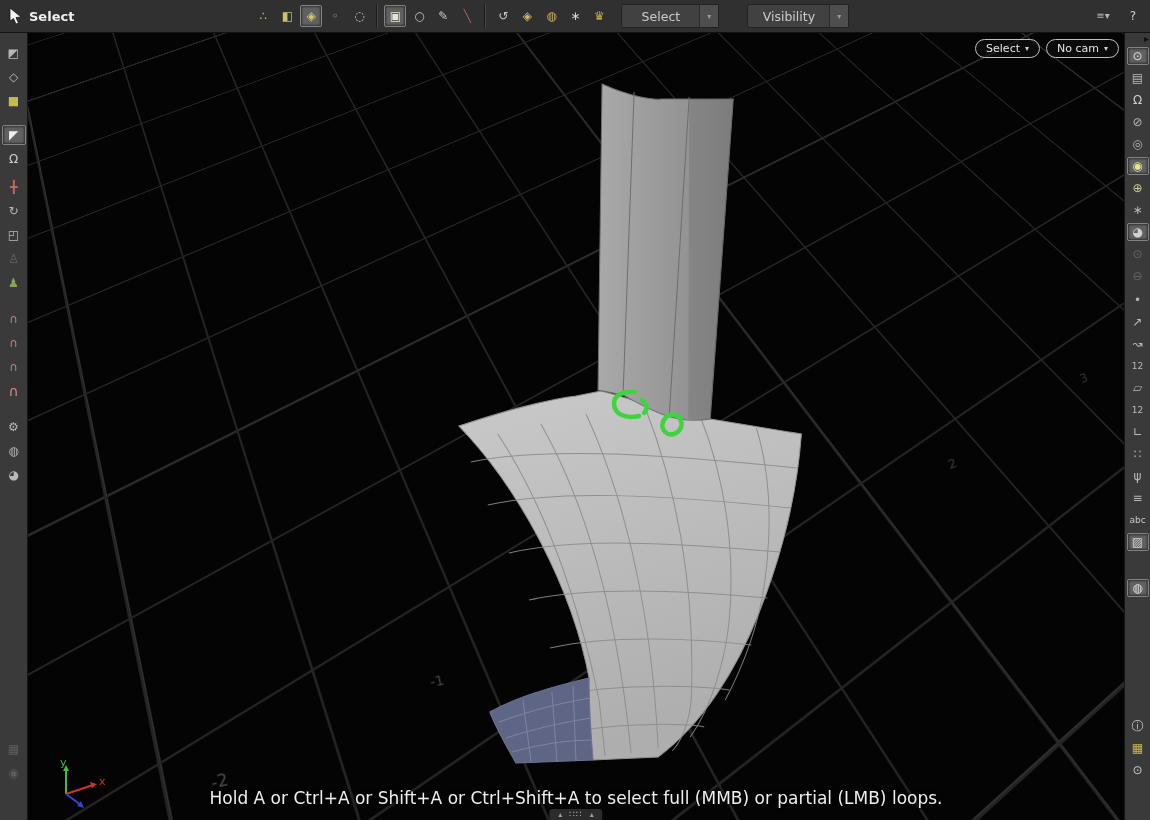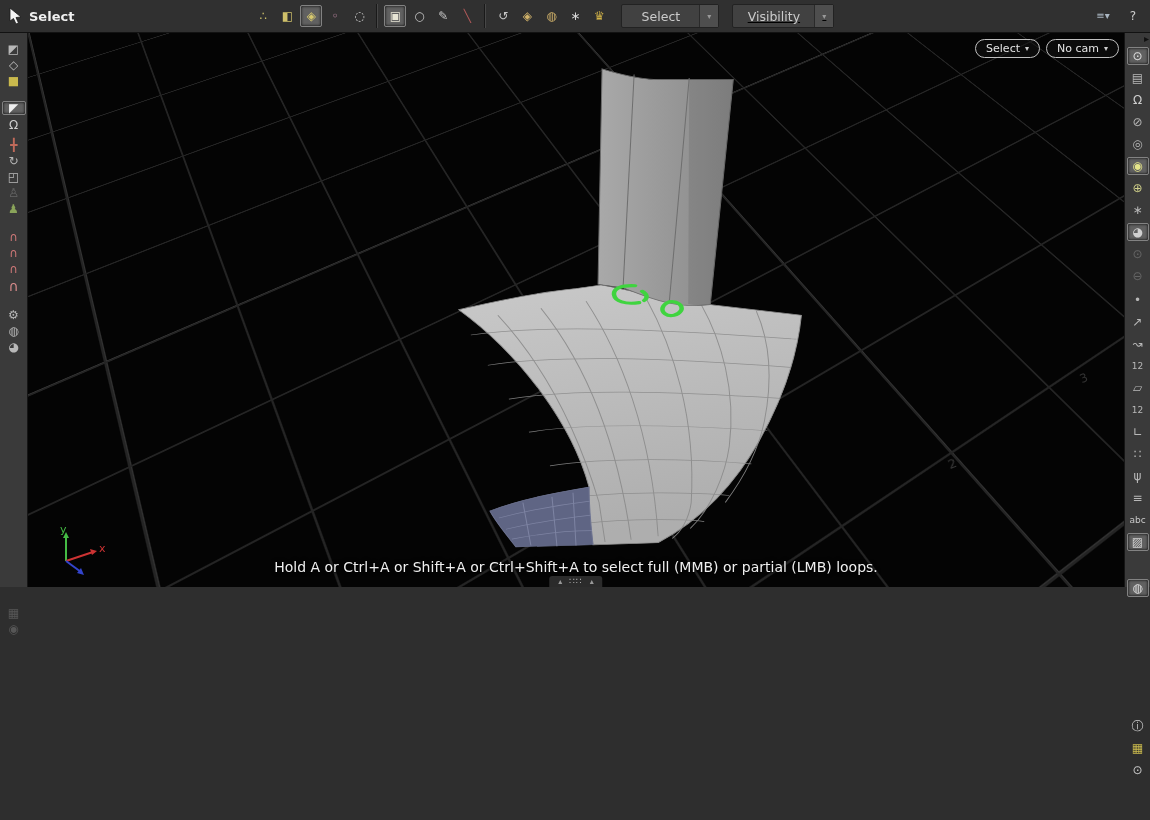--- a/index.html
+++ b/index.html
@@ -1,35 +1,35 @@
 <!DOCTYPE html>
 <html><head>
 <meta charset="utf-8">
 <style>
   html,body{margin:0;padding:0;}
   body{width:1150px;height:820px;overflow:hidden;background:#2e2e2e;
        font-family:"DejaVu Sans","Liberation Sans",sans-serif;}
-  .app{position:relative;width:1150px;height:587px;}
+  .app{position:relative;width:1150px;height:820px;}
 
   
   .topbar{position:absolute;left:0;top:0;right:0;height:33px;background:#303030;
           border-bottom:1px solid #121212;display:flex;align-items:center;box-sizing:border-box;}
   .tool-indicator{display:flex;align-items:center;margin-left:8px;}
   .tool-label{color:#f0f0f0;font-weight:bold;font-size:13px;margin-left:6px;}
   .tb-group{display:flex;align-items:center;gap:2px;}
   .g1{margin-left:178px;} .g2{} .g3{}
   .tbtn{width:22px;height:22px;display:flex;align-items:center;justify-content:center;
         border-radius:2px;box-sizing:border-box;}
   .tbtn .g{font-size:12px;line-height:1;color:#bbb;}
   .tbtn.active{background:#616161;border:1px solid #828282;box-shadow:inset 0 0 3px #000;}
   .tbtn.dim{opacity:.45;}
   .tb-sep{width:1px;height:24px;background:#191919;border-right:1px solid #474747;margin:0 6px;}
   .dropdown{height:22px;width:96px;background:#414141;border:1px solid #222;border-radius:2px;
             display:flex;align-items:center;margin-left:11px;}
-  .dropdown.vis{width:100px;margin-left:13px;text-decoration:underline;}
+  .dropdown.vis{width:100px;margin-left:28px;}
   .dd-label{flex:1;text-align:center;color:#cbcbcb;font-size:12.5px;}
   .dd-btn{width:18px;height:100%;background:#4e4e4e;border-left:1px solid #2a2a2a;color:#999;
           font-size:8px;display:flex;align-items:center;justify-content:center;}
   .tb-right{margin-left:auto;display:flex;align-items:center;gap:8px;margin-right:6px;}
 
   
   .leftbar{position:absolute;left:0;top:33px;bottom:0;width:28px;background:#3a3a3a;
            border-right:1px solid #161616;display:flex;flex-direction:column;align-items:center;
            padding-top:8px;box-sizing:border-box;}
   .rightbar{position:absolute;right:0;top:33px;bottom:0;width:26px;background:#3a3a3a;
@@ -56,21 +56,21 @@
   .grid-label{position:absolute;color:#4a4a4a;}
   .gl-m2{left:183px;top:738px;font-size:17px;transform:rotate(-13deg);}
   .gl-m1{left:402px;top:640px;font-size:14px;transform:rotate(-13deg);color:#454545;}
   .gl-2{left:920px;top:423px;font-size:13px;transform:rotate(-22deg);color:#383838;}
   .gl-3{left:1052px;top:338px;font-size:12px;transform:rotate(-22deg);color:#333;}
   .axis-svg{position:absolute;left:8px;bottom:4px;}
   .axis-svg text{font-size:11px;font-family:"DejaVu Sans",sans-serif;}
   .help{position:absolute;left:0;right:0;bottom:12px;text-align:center;color:#f2f2f2;
         text-shadow:0 1px 2px #000,0 0 4px #000;}
   .help-title{font-size:12.5px;font-weight:bold;margin-bottom:10px;}
-  .help-line{font-size:14px;margin-top:18px;color:#efefef;}
+  .help-line{font-size:17px;margin-top:18px;color:#efefef;}
   .handle{position:absolute;bottom:0;left:50%;transform:translateX(-50%);display:flex;
           align-items:center;gap:7px;color:#999;font-size:8px;background:#2b2b2b;
           padding:1px 9px;border-radius:3px 3px 0 0;line-height:1;}
   .handle .grip{font-size:9px;letter-spacing:1px;color:#b0b0b0;}
 </style>
 </head>
 <body>
 
 <div class="app">
 

